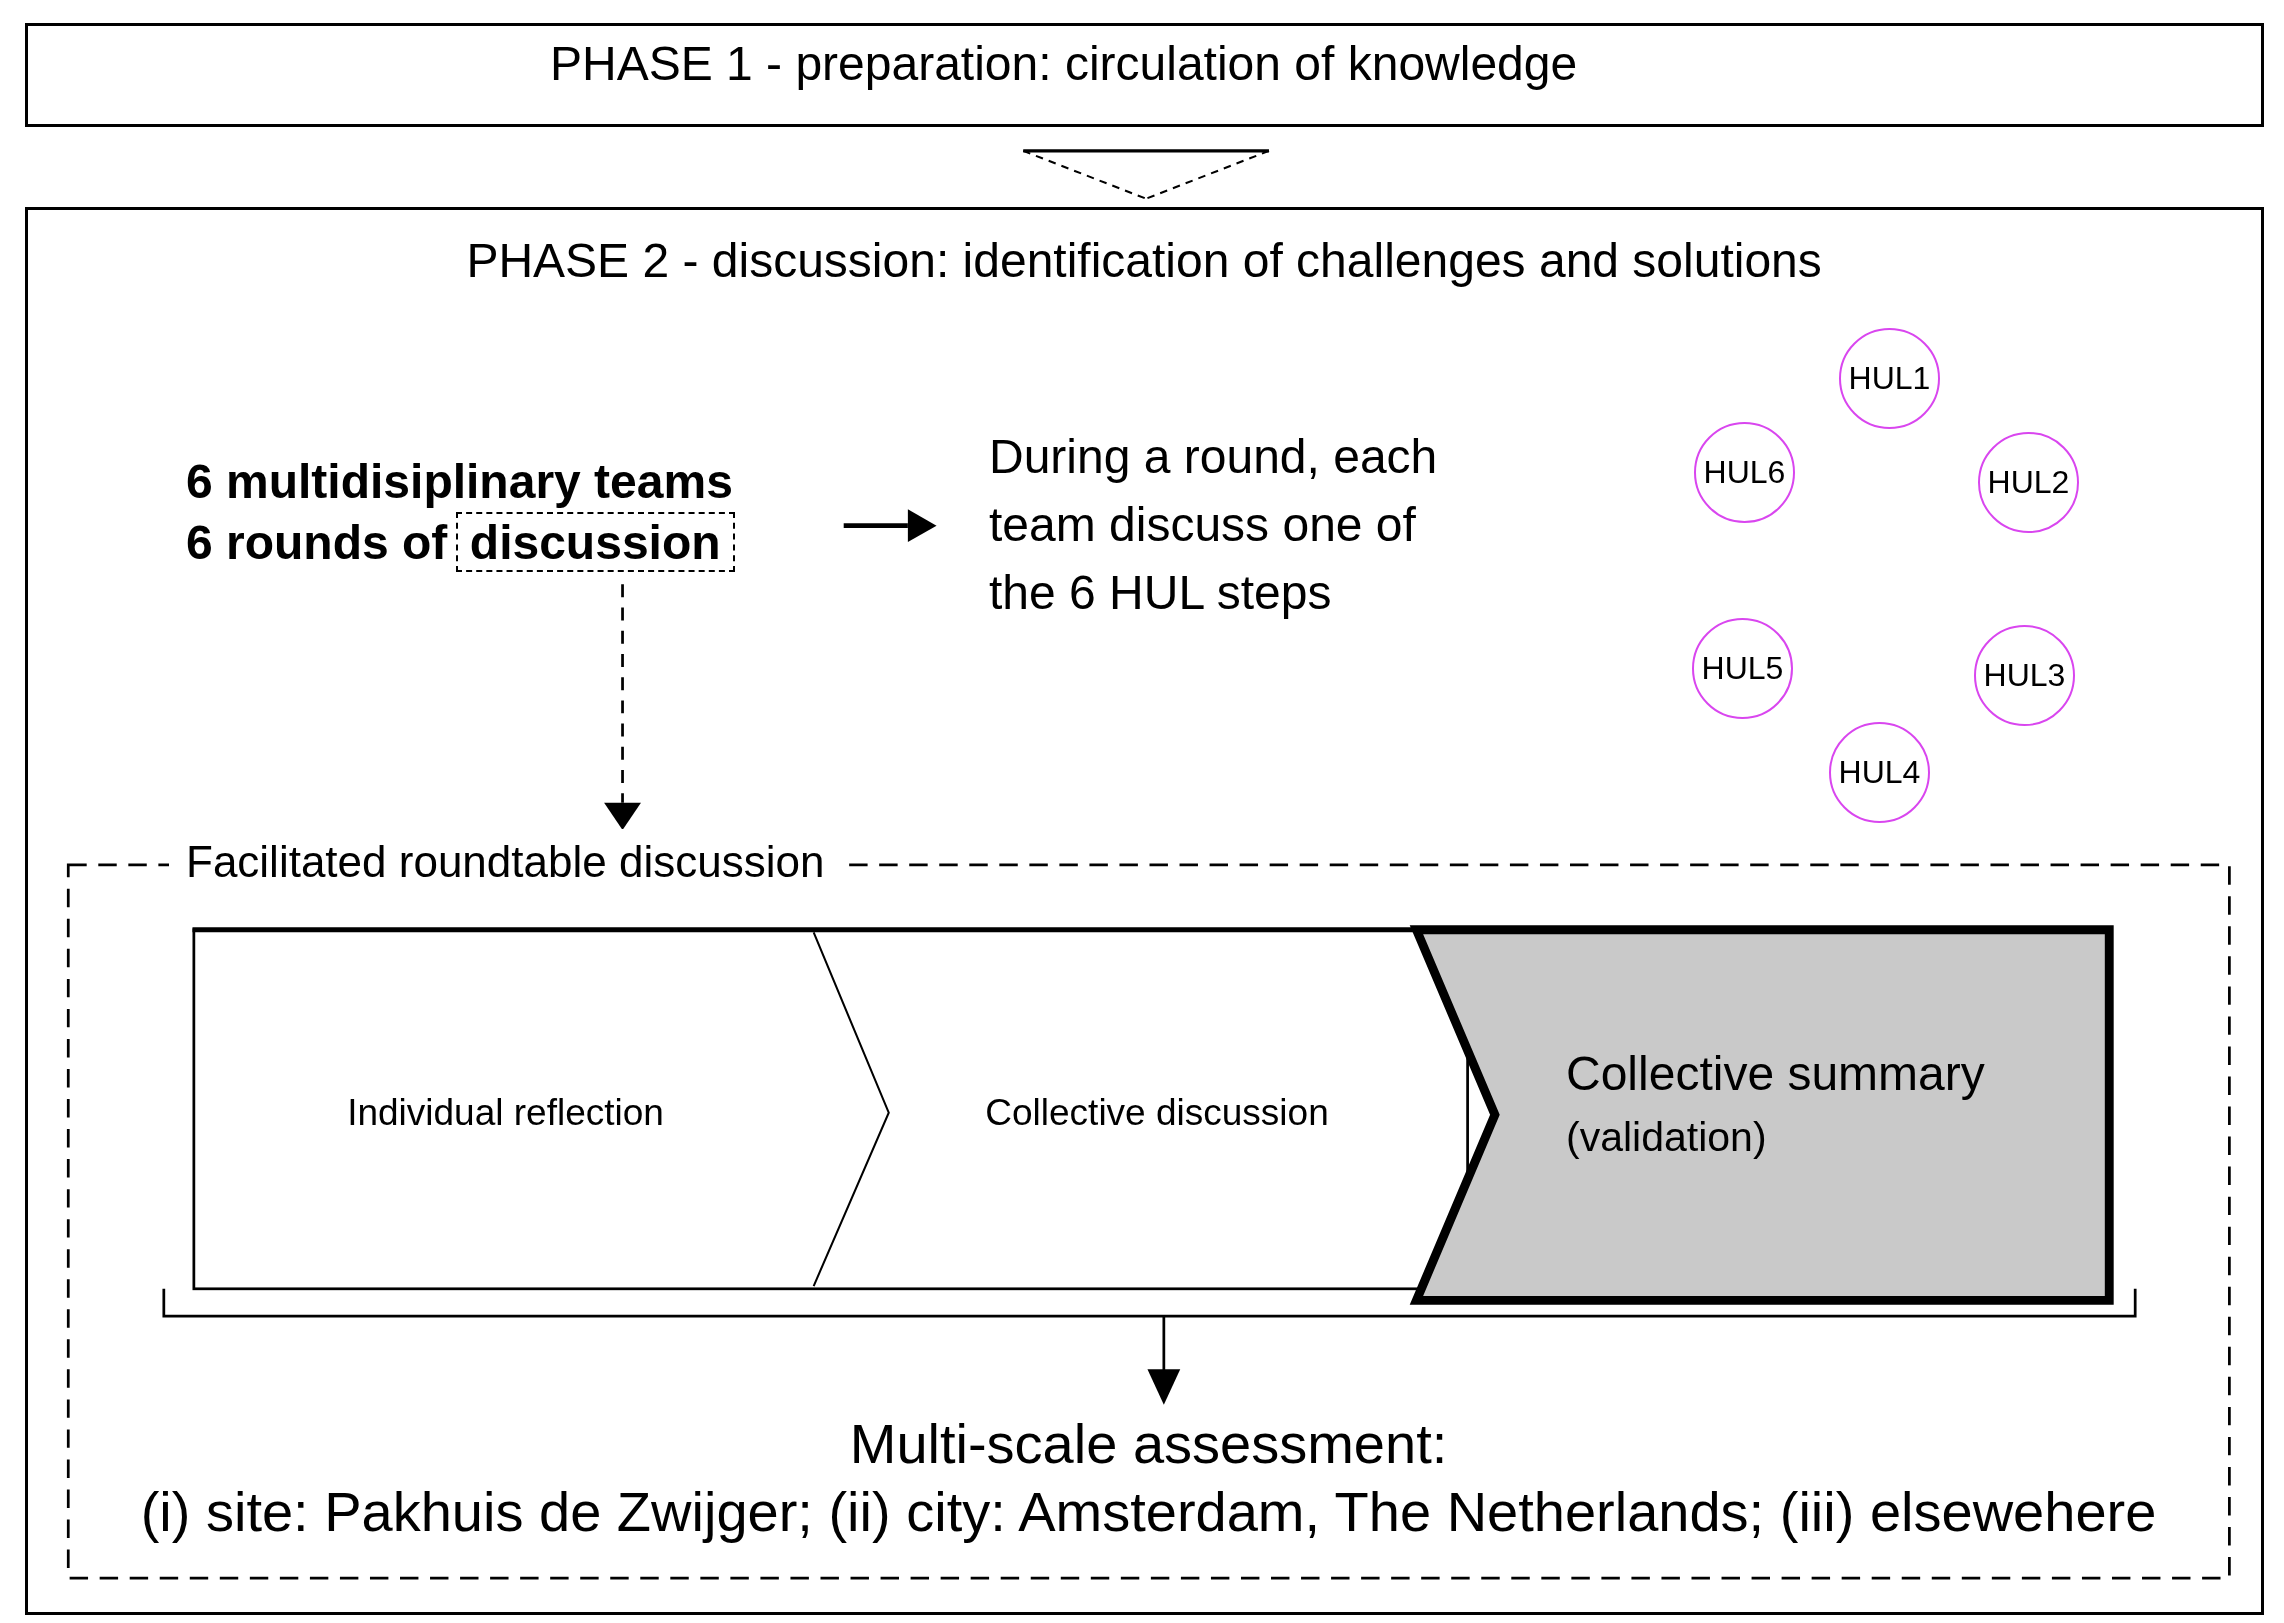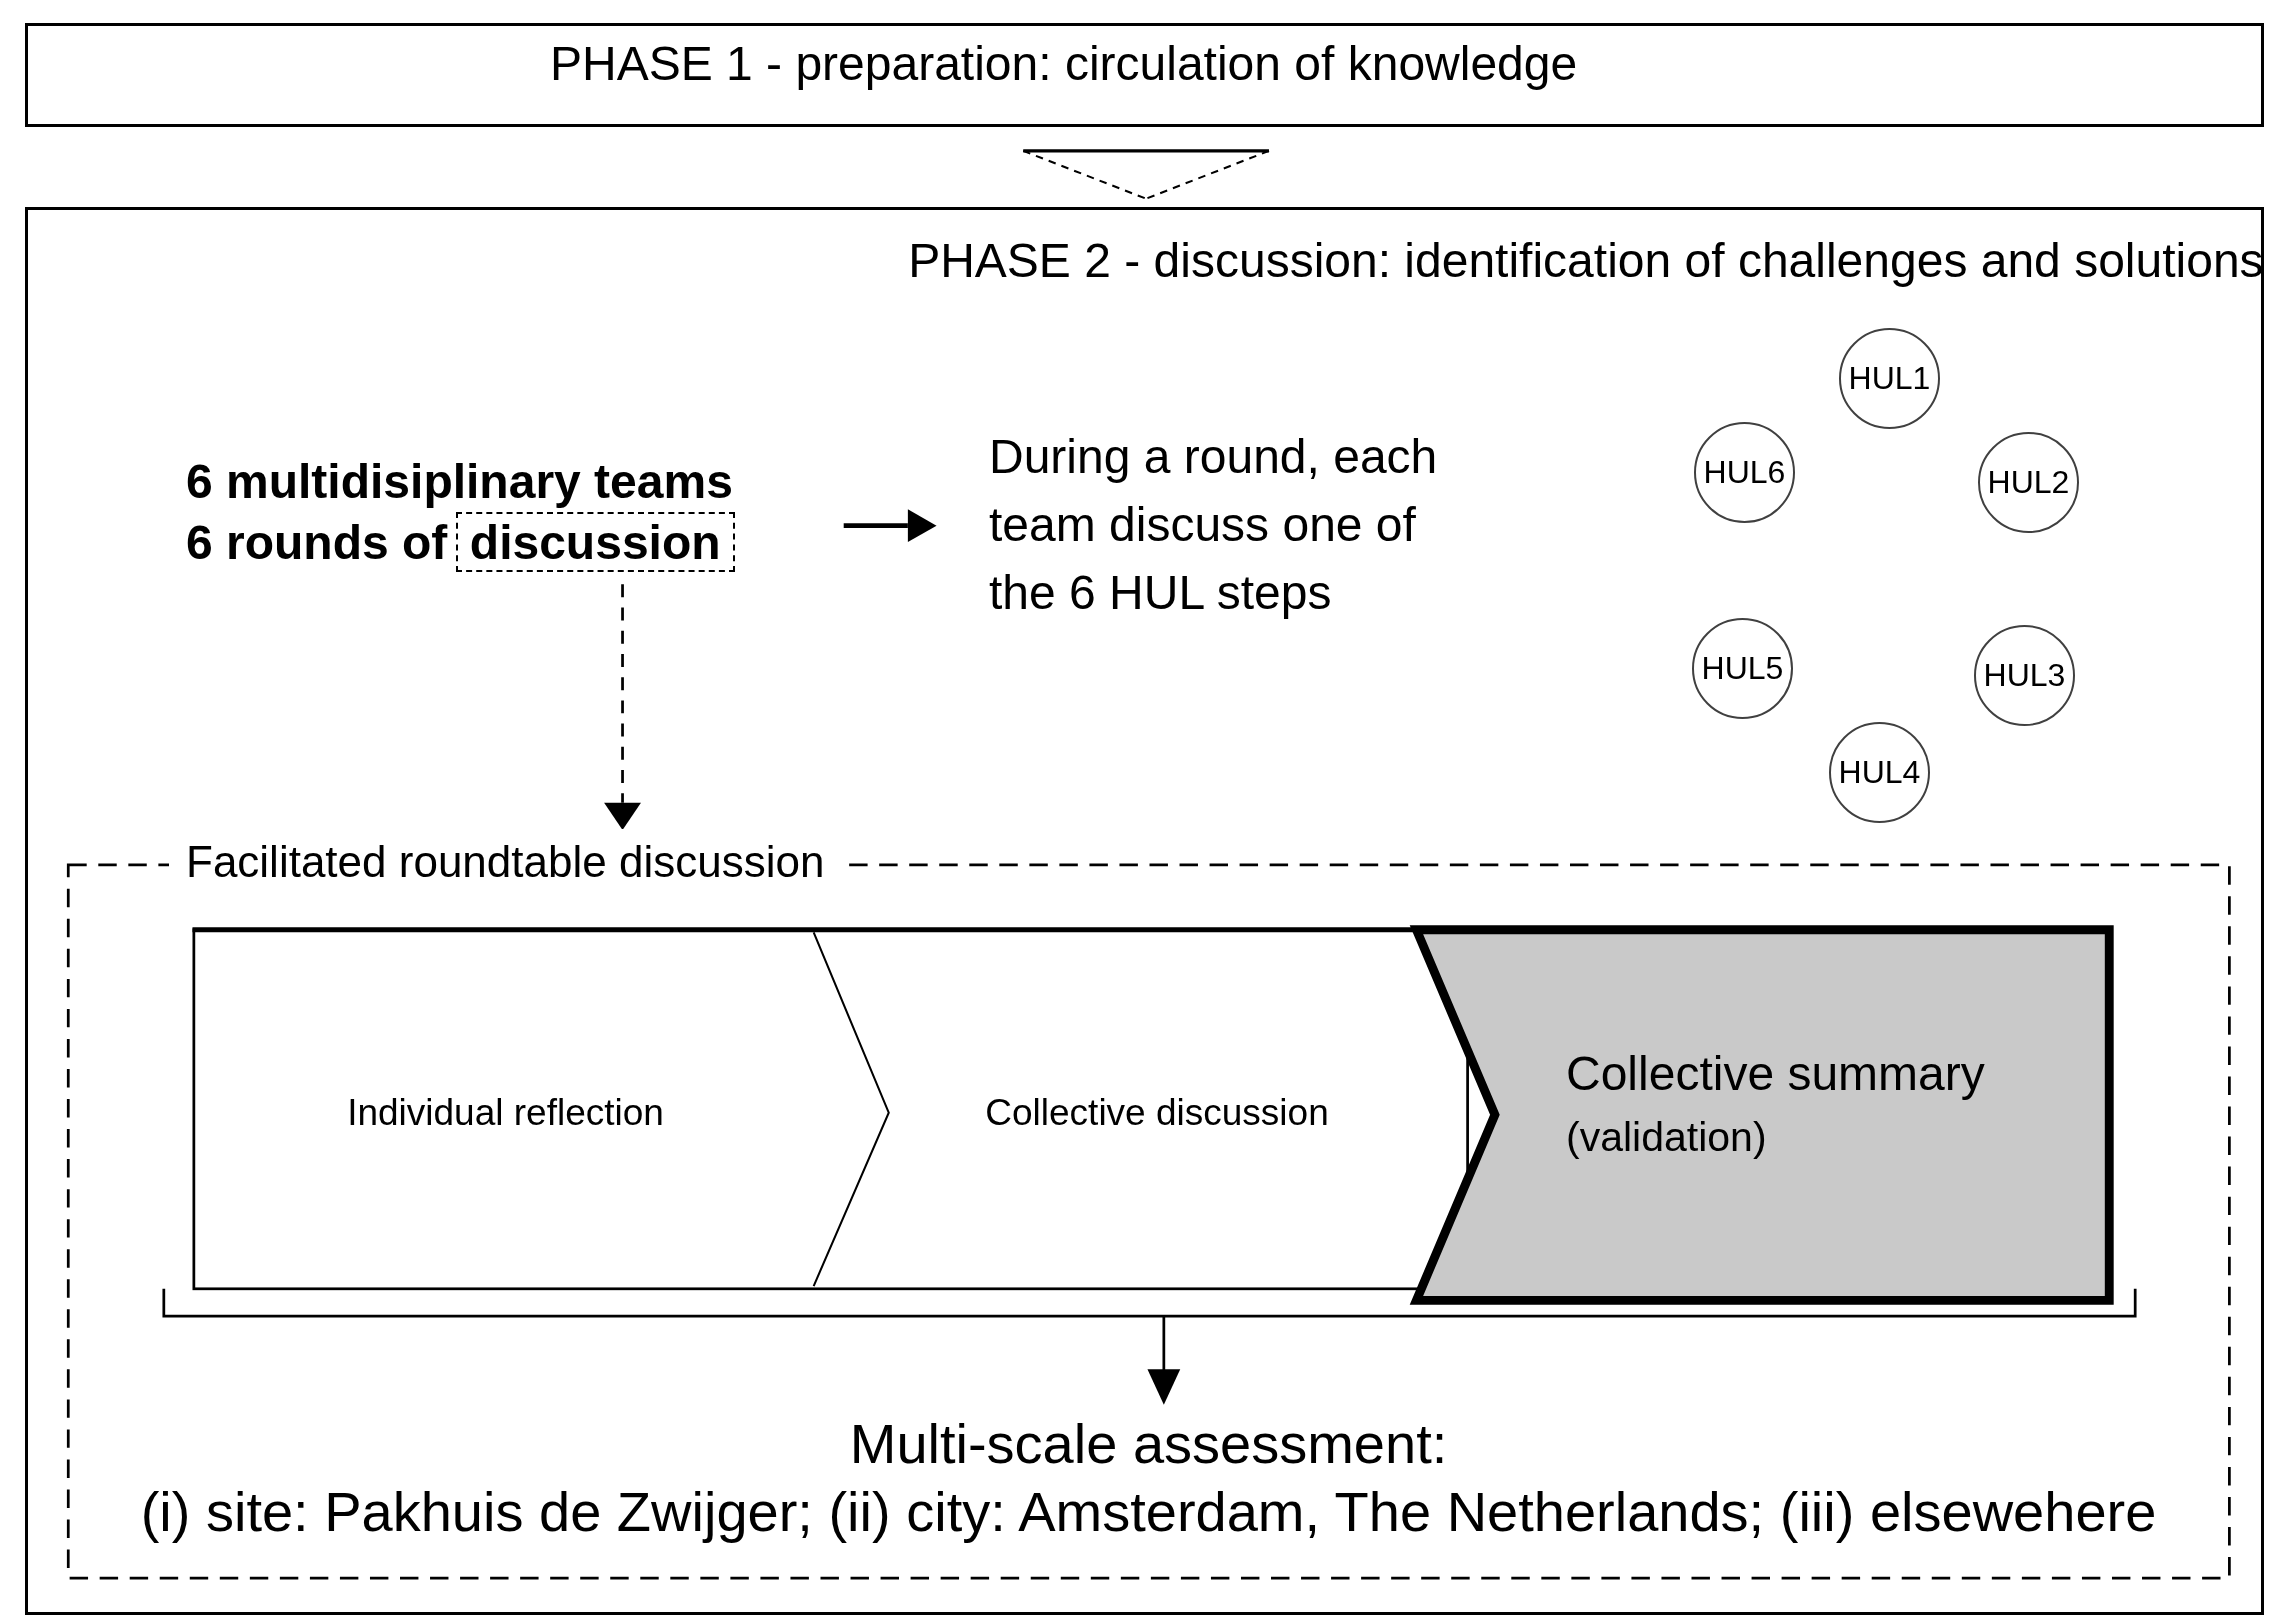--- a/index.html
+++ b/index.html
@@ -18,21 +18,21 @@
   }
   .txt{position:absolute;font-size:48px;white-space:nowrap;}
   #teams-block{left:186px;top:452px;line-height:60px;font-weight:bold;}
   #teams-block .boxed{
     display:inline-block;border:2px dashed #000;
     padding:0.7px 12.3px;margin-left:8.2px;line-height:55px;
   }
   #during-block{left:989px;top:423px;line-height:68px;}
   .hul{
     position:absolute;width:101px;height:101px;border-radius:50%;
-    border:2px solid #404040;box-sizing:border-box;background:#fff;
+    border:2px solid #d946ef;box-sizing:border-box;background:#fff;
     display:flex;align-items:center;justify-content:center;
     font-size:32px;
   }
   #facilitated-label{
     left:169px;top:829px;height:66px;line-height:66px;
     background:#fff;padding:0 17px;font-size:44px;
   }
   .steplabel{position:absolute;font-size:37px;line-height:66px;text-align:center;white-space:nowrap;}
   #summary-block{left:1546px;top:1040px;text-align:left;margin-left:20px;}
   #summary-block .l1{font-size:48px;line-height:67px;white-space:nowrap;}
@@ -43,21 +43,21 @@
 </style>
 </head>
 <body>
 
 <div id="canvas">
 
   <div class="box" style="left:24.6px;top:22.5px;width:2239px;height:104px;"></div>
   <div class="title" style="left:24.6px;top:30px;width:2078px;">PHASE 1 - preparation: circulation of knowledge</div>
 
   <div class="box" style="left:24.6px;top:207px;width:2239px;height:1408px;"></div>
-  <div class="title" style="left:24.6px;top:227px;width:2239px;text-align:right;">PHASE 2 - discussion: identification of challenges and solutions</div>
+  <div class="title" style="left:24.6px;top:227px;width:2239px;">PHASE 2 - discussion: identification of challenges and solutions</div>
 
   <svg width="2284" height="1624" viewBox="0 0 3346 2379">
 
     <g>
       <line x1="1499" y1="221" x2="1859" y2="221" stroke="#000" stroke-width="5"></line>
       <line x1="1499" y1="221" x2="1679" y2="291" stroke="#000" stroke-width="3" stroke-dasharray="11 9"></line>
       <line x1="1859" y1="221" x2="1679" y2="291" stroke="#000" stroke-width="3" stroke-dasharray="11 9"></line>
     </g>
 
     <g>

